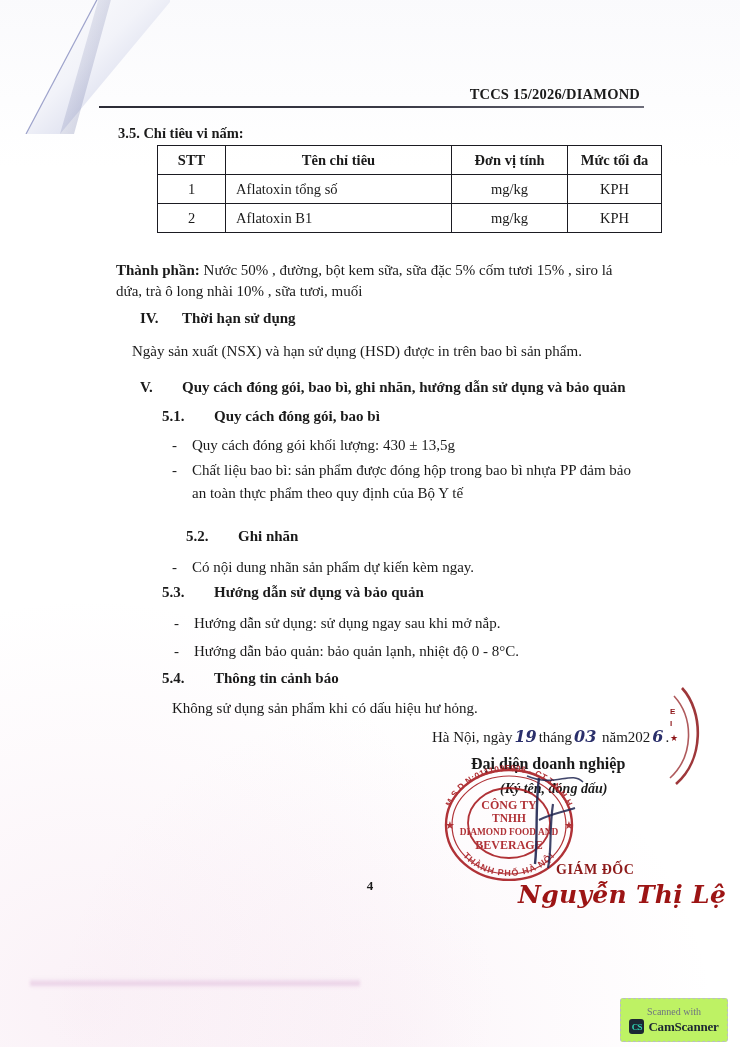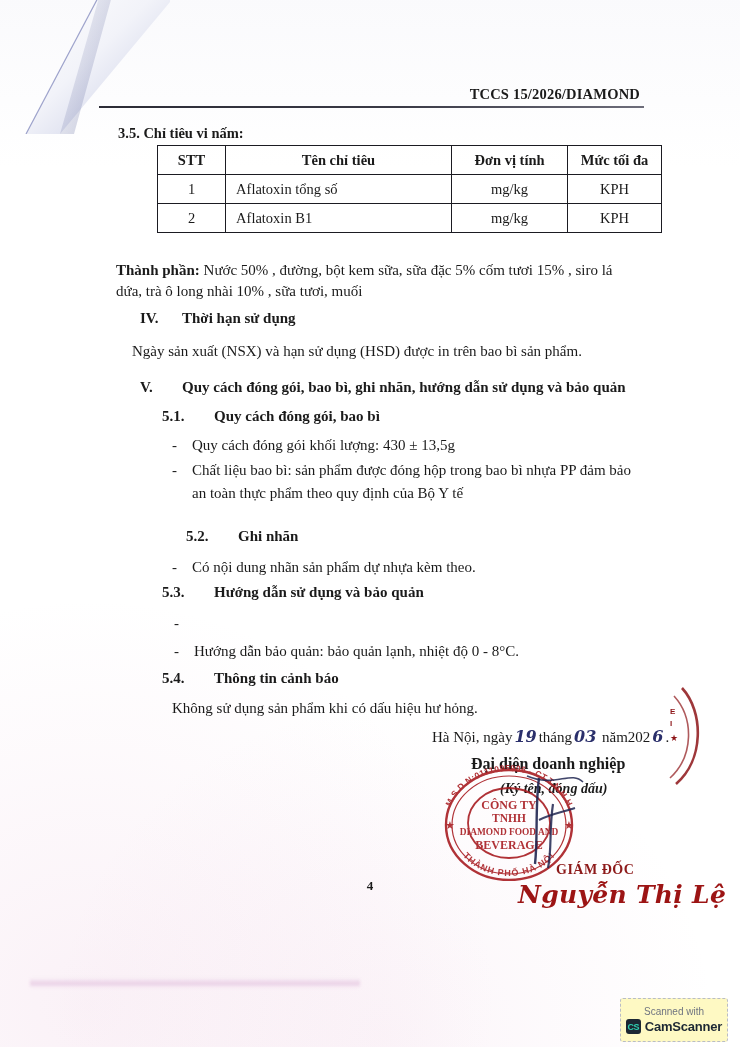--- a/index.html
+++ b/index.html
@@ -208,26 +208,26 @@
 
   
   .cs-badge {
     position: absolute;
     left: 620px;
     top: 998px;
     width: 106px;
     height: 42px;
     border: 1px dashed #b9bcc6;
     border-radius: 3px;
-    background: #fef9c3;
+    background: #bef264;
     display: flex;
     flex-direction: column;
     align-items: center;
     justify-content: center;
-    font-family: Liberation Sans, sans-serif;
+    font-family: Liberation Serif, serif;
   }
   .cs-top {
     font-size: 10px;
     color: #6f7480;
     margin-bottom: 2px;
   }
   .cs-row { display: flex; align-items: center; gap: 4px; }
   .cs-icon {
     width: 15px; height: 15px;
     border-radius: 3px;
@@ -331,29 +331,30 @@
       <span class="dash">-</span>
       <span>Chất liệu bao bì: sản phẩm được đóng hộp trong bao bì nhựa PP đảm bảo an toàn thực phẩm theo quy định của Bộ Y tế</span>
     </div>
 
     <div class="sub-row" style="left:162px; top:528px;margin-left:24px;">
       <span class="sub-num">5.2.</span>
       <span>Ghi nhãn</span>
     </div>
     <div class="bullet" style="left:172px; top:556px; width:460px;">
       <span class="dash">-</span>
-      <span>Có nội dung nhãn sản phẩm dự nhựa kèm theo.</span>
+      <span>Có nội dung nhãn sản phẩm dự kiến kèm ngay.</span>
     </div>
 
     <div class="sub-row" style="left:162px; top:584px;">
       <span class="sub-num">5.3.</span>
       <span>Hướng dẫn sử dụng và bảo quản</span>
     </div>
     <div class="bullet" style="left:174px; top:612px; width:460px;">
       <span class="dash">-</span>
+      <span>Hướng dẫn sử dụng: sử dụng ngay sau khi mở nắp.</span>
     </div>
     <div class="bullet" style="left:174px; top:640px; width:460px;">
       <span class="dash">-</span>
       <span>Hướng dẫn bảo quản: bảo quản lạnh, nhiệt độ 0 - 8°C.</span>
     </div>
 
     <div class="sub-row" style="left:162px; top:670px;">
       <span class="sub-num">5.4.</span>
       <span>Thông tin cảnh báo</span>
     </div>

